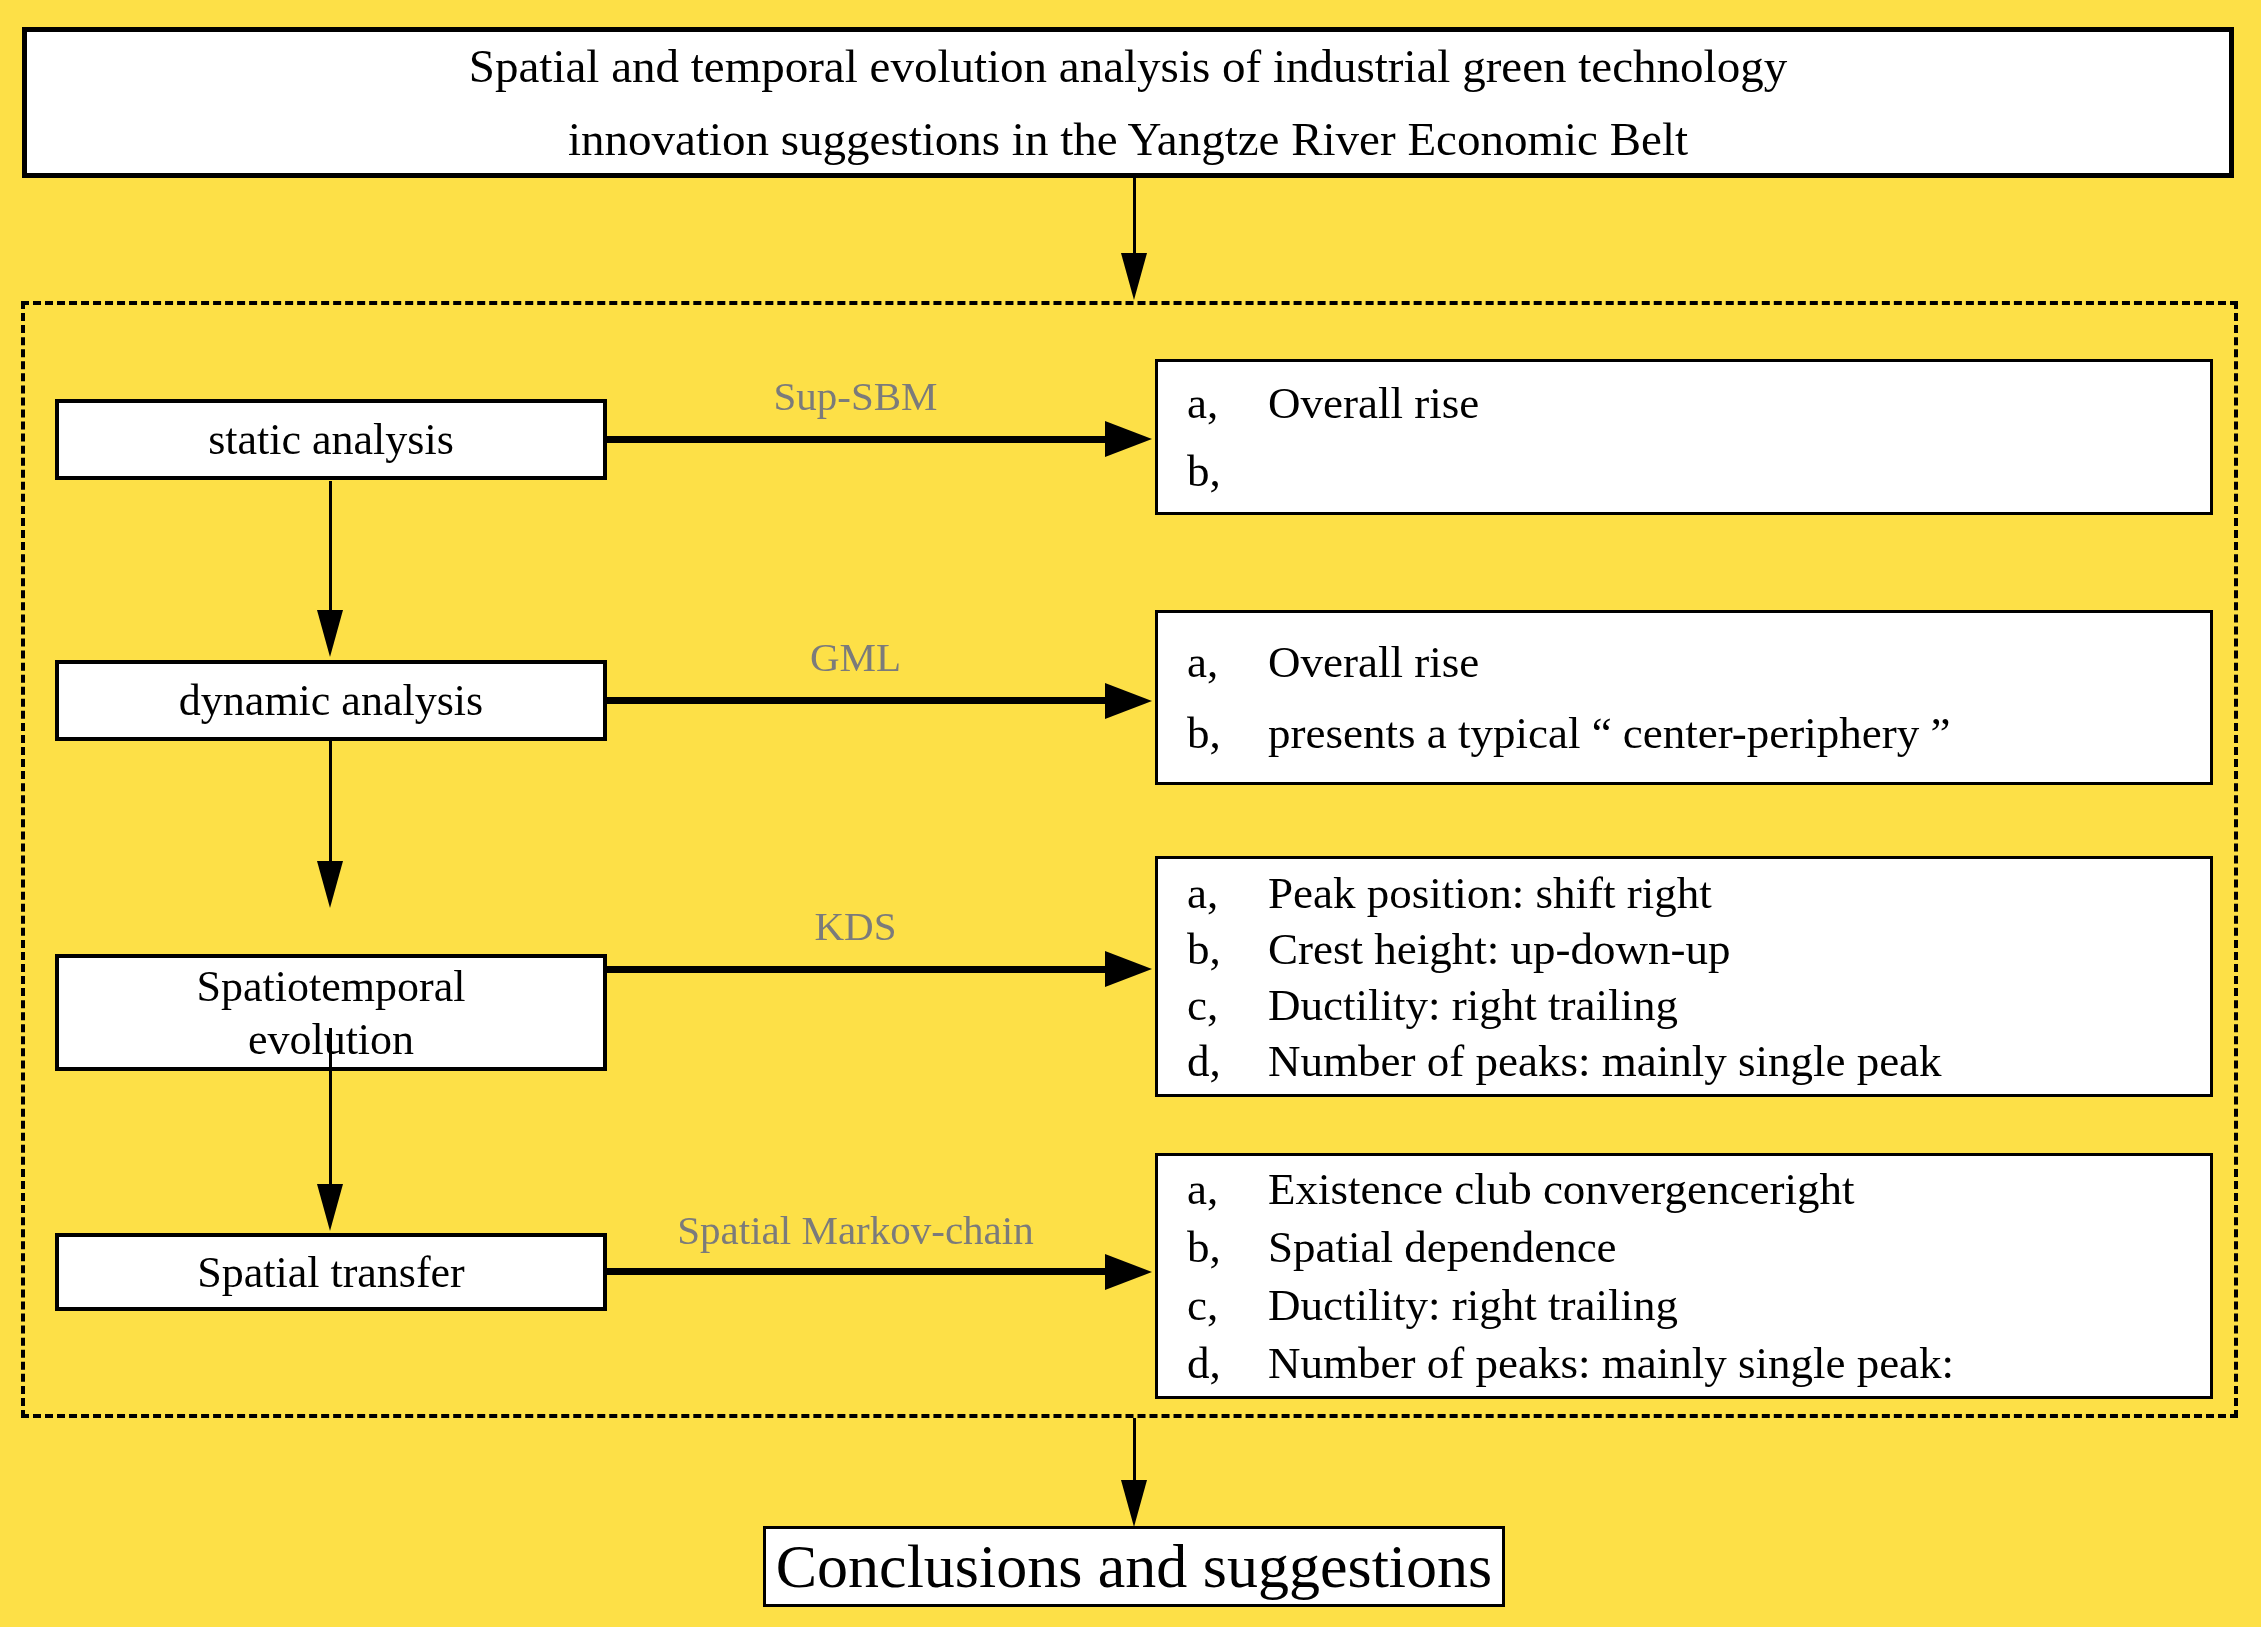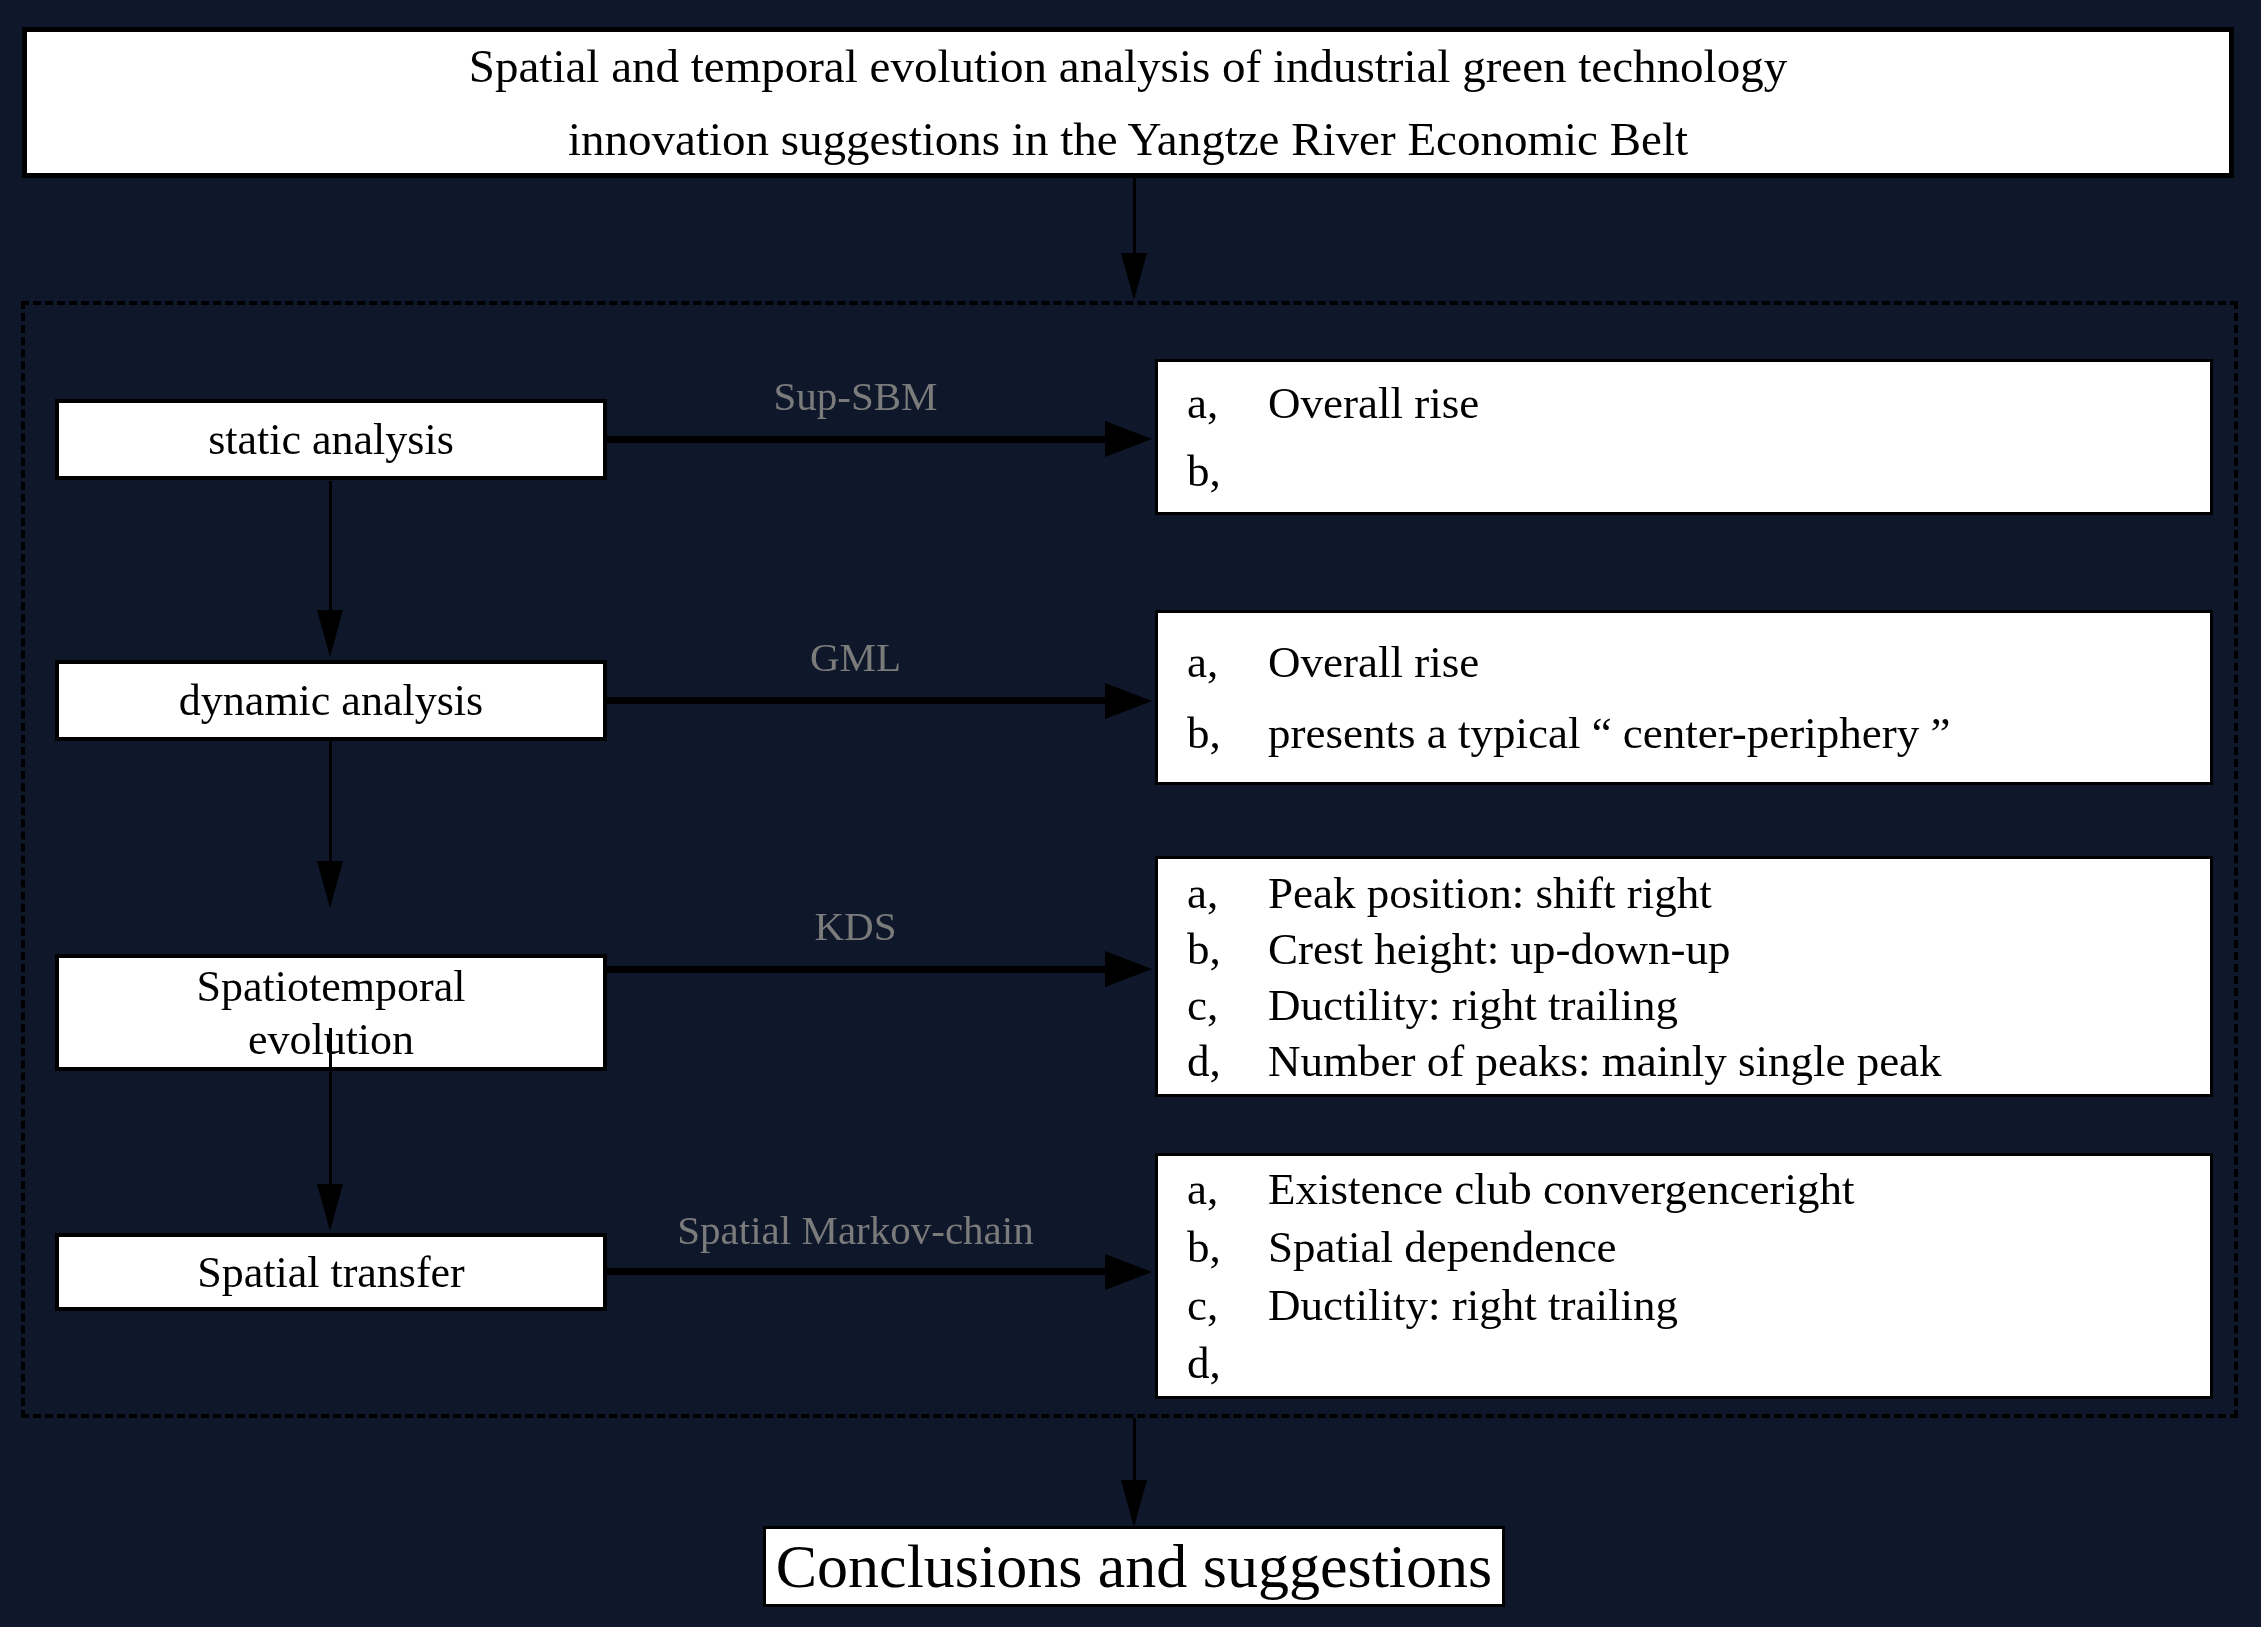--- a/index.html
+++ b/index.html
@@ -1,16 +1,16 @@
 <!DOCTYPE html>
 <html style="font-size:13.6px"><head>
 <meta charset="utf-8">
 <style>
   html,body{margin:0;padding:0;background:#ffffff;}
-  .canvas{position:relative;width:2261px;height:1628px;background:#0f172a;
+  .canvas{position:relative;width:2261px;height:1628px;background:#fde047;
           font-family:"Liberation Serif","DejaVu Serif",serif;color:#000;overflow:hidden;}
   .node{position:absolute;box-sizing:border-box;background:#fff;border:4.2px solid #000;
         display:flex;align-items:center;justify-content:center;text-align:center;}
   .title-box{left:22px;top:27px;width:2212px;height:151px;border-width:5.1px;
              font-size:47px;line-height:73px;padding:0 51px;}
   .dashed-box{position:absolute;box-sizing:border-box;left:21px;top:301px;width:2217px;height:1117px;
               border:4.2px dashed #000;background:transparent;}
   .lbox{left:55px;width:552px;font-size:44px;line-height:53px;white-space:pre-line;}
   .lbox1{top:399px;height:81px;}
   .lbox2{top:660px;height:81px;}
@@ -146,20 +146,21 @@
     <div class="li">
       <span class="marker">b, </span>
       <span>Spatial dependence</span>
     </div>
     <div class="li">
       <span class="marker">c, </span>
       <span>Ductility: right trailing</span>
     </div>
     <div class="li">
       <span class="marker">d, </span>
+      <span>Number of peaks: mainly single peak:</span>
     </div>
   </div>
 
   <div class="vstem a-bot-stem"></div>
   <div class="vhead a-bot-head"></div>
 
   <div class="node conclusion-box">Conclusions and suggestions</div>
 
 </div>
 

